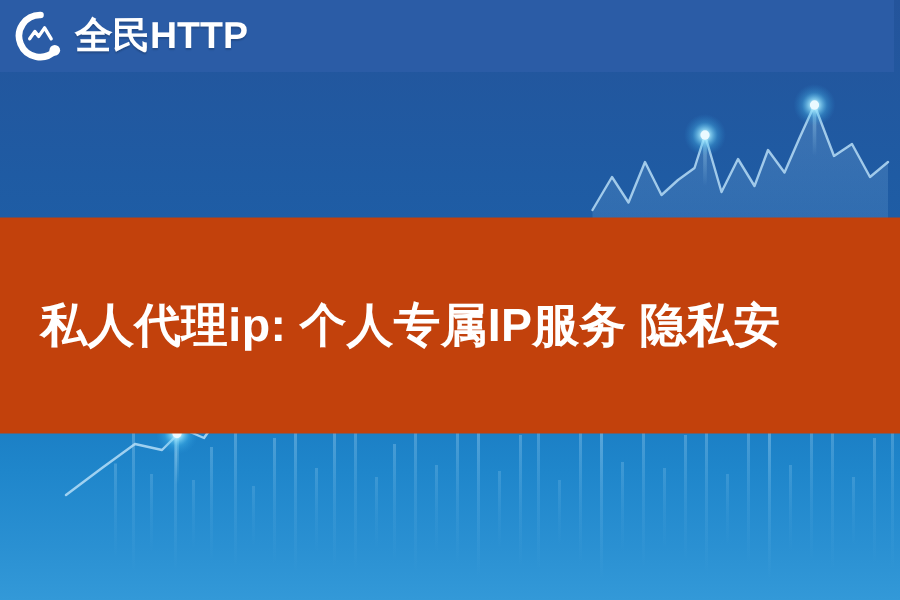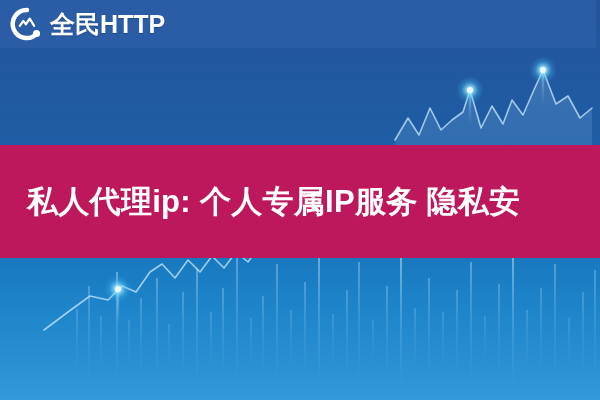--- a/index.html
+++ b/index.html
@@ -62,22 +62,22 @@
     letter-spacing: 0px;
     line-height: 1;
     white-space: nowrap;
     text-shadow: 0 1px 1px rgba(0,0,0,0.18);
   }
 
   
   .title-band {
     position: absolute;
     left: 0; top: 145px;
-    width: 600px; height: 113px;
-    background: #be185d;
+    width: 600px; height: 144px;
+    background: #c2410c;
     display: flex;
     flex-direction: column;
     align-items: center;
     justify-content: center;
     box-sizing: border-box;
   }
 
   .title-line {
     color: #ffffff;
     font-size: 31px;

